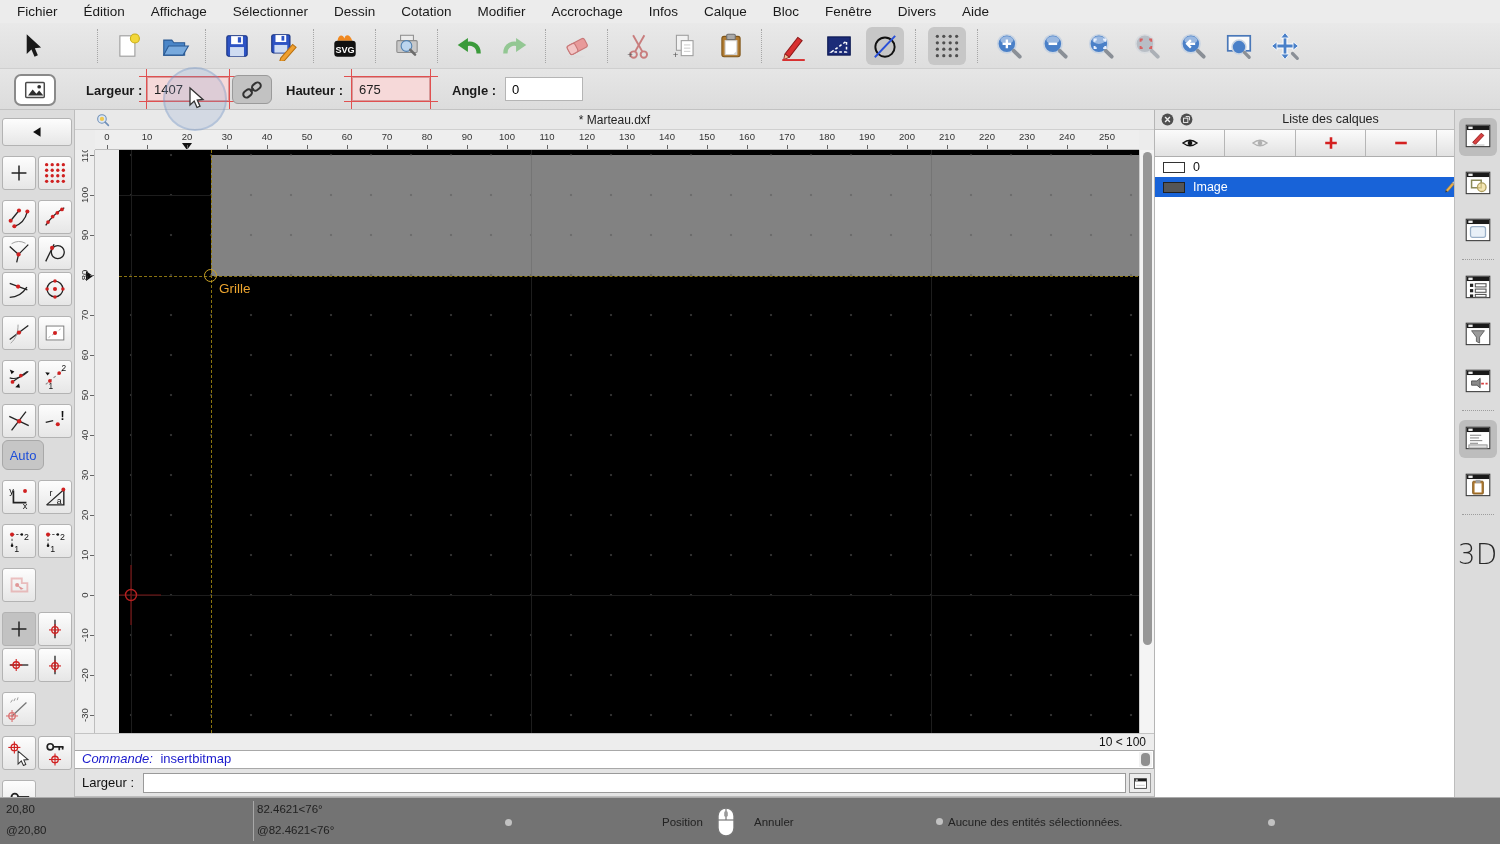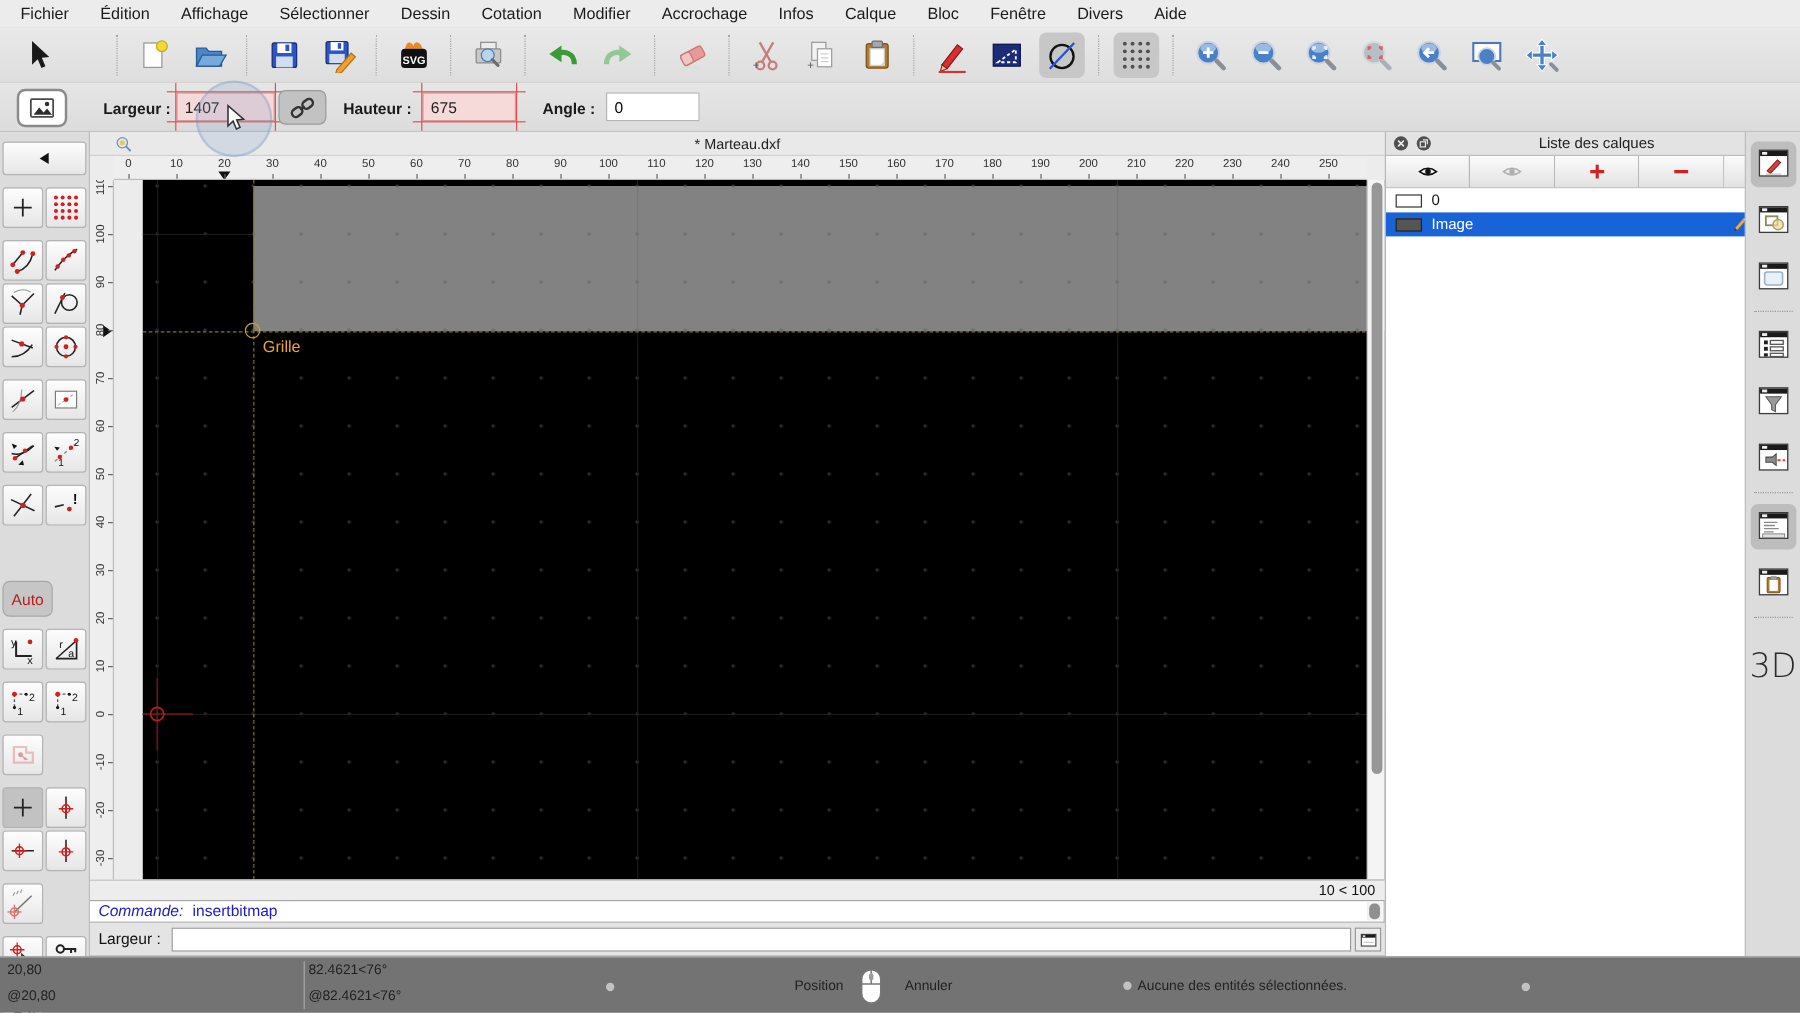--- a/index.html
+++ b/index.html
@@ -45,21 +45,21 @@
   
   .leftpanel{position:absolute;left:0;top:110px;width:75px;height:687px;background:#dcdcdc;
              border-right:1px solid #bdbdbd;box-sizing:border-box;padding-top:6px;}
   .srow{display:flex;gap:2px;margin:2px 0 0 2px;}
   .srow.gap{margin-top:10px;}
   .sbtn{width:34px;height:34px;padding:0;border:1px solid #b3b3b3;border-radius:3px;
         background:linear-gradient(#fdfdfd,#e6e6e6);display:flex;align-items:center;justify-content:center;}
   .sbtn.pressed{background:#c2c2c2;}
   .sbtn.wide{width:70px;height:28px;}
   .sbtn.auto{width:42px;height:30px;background:#c6c6c6;border-radius:6px;border:1px solid #a8a8a8;
-        font-size:13px;color:#b91c1c;font-family:inherit;margin-top:44px;}
+        font-size:13px;color:#1d4ed8;font-family:inherit;}
 
   
   .canvascol{position:absolute;left:75px;top:110px;width:1079px;height:687px;background:#ececec;}
   .ctitle{position:absolute;left:0;top:0;width:1079px;height:20px;background:#e9e9e9;
           border-bottom:1px solid #d0d0d0;box-sizing:border-box;font-size:12px;color:#222;}
   .ctitle .txt{position:absolute;left:0;right:0;text-align:center;top:3px;}
   .ctitle svg{position:absolute;left:20px;top:2px;}
   .rulerh{position:absolute;left:20px;top:20px;width:1044px;height:20px;background:#eeeeee;
           border-bottom:1px solid #bdbdbd;box-sizing:border-box;overflow:hidden;}
   .htick{position:absolute;top:0;height:20px;}

